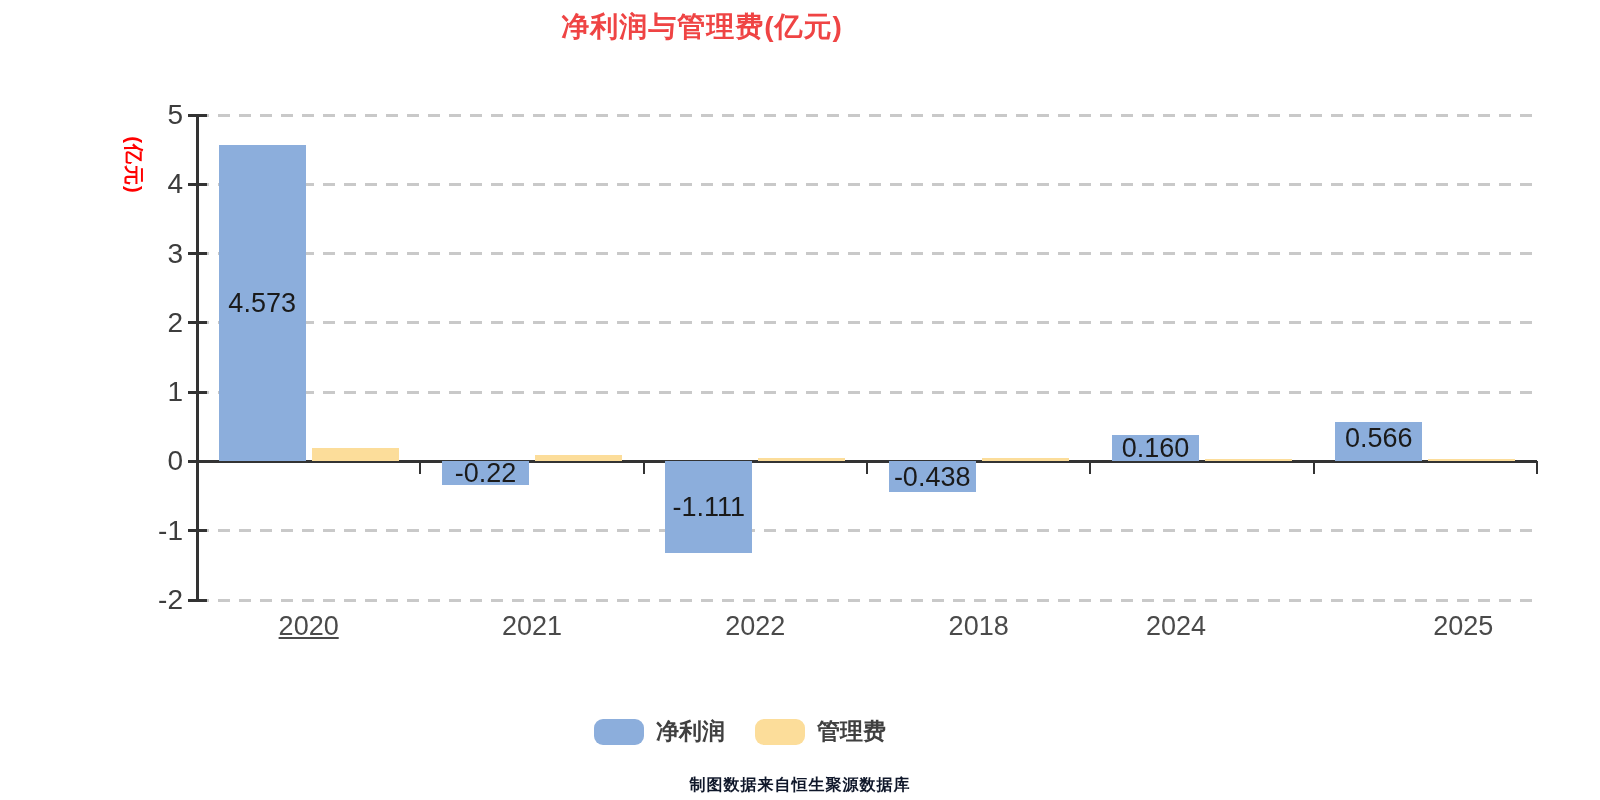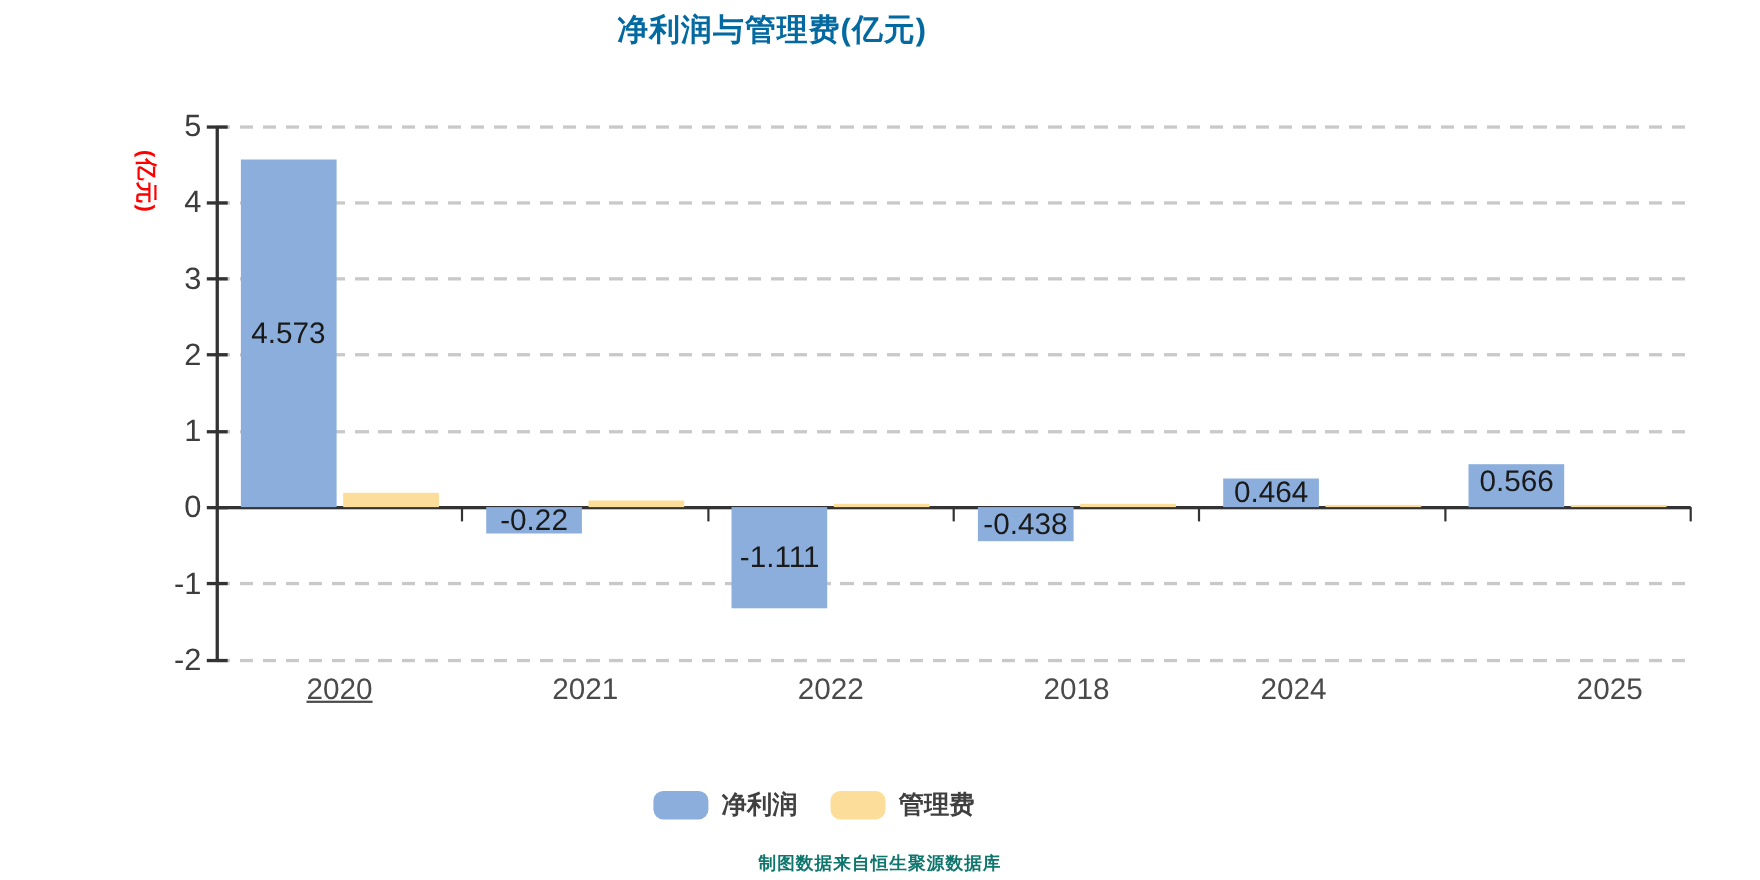--- a/index.html
+++ b/index.html
@@ -2,21 +2,21 @@
 <html><head>
 <meta charset="utf-8">
 <style>
   html,body{margin:0;padding:0;background:#ffffff;}
   #canvas{
     position:relative;width:1600px;height:800px;background:#ffffff;overflow:hidden;
     font-family:"Liberation Sans","DejaVu Sans",sans-serif;
   }
   .chart-title{
     position:absolute;top:8px;left:0;width:1404px;text-align:center;
-    font-size:28px;font-weight:bold;color:#0369a1;letter-spacing:1px;
+    font-size:28px;font-weight:bold;color:#ef4444;letter-spacing:1px;
   }
   .y-unit-label{
     position:absolute;left:133px;top:165px;
     transform:translate(-50%,-50%) rotate(90deg);
     color:#ff0000;font-size:20px;font-weight:bold;white-space:nowrap;letter-spacing:1px;
   }
   #plot{position:absolute;left:197px;top:115px;width:1340px;height:485px;}
   .gridline{
     position:absolute;left:0;width:100%;height:3px;
     background:repeating-linear-gradient(to right,#c9c9c9 0 12px,transparent 12px 21px);
@@ -40,21 +40,21 @@
   }
   .legend{
     position:absolute;top:716px;left:0;width:1480px;
     display:flex;justify-content:center;align-items:center;gap:30px;
   }
   .legend-item{display:flex;align-items:center;gap:12px;}
   .legend-swatch{width:50px;height:26px;border-radius:9px;}
   .legend-label{font-size:23px;font-weight:600;color:#404040;}
   .source-note{
     position:absolute;top:775px;left:0;width:1600px;text-align:center;
-    font-size:16px;font-weight:bold;color:#0f766e;letter-spacing:1px;
+    font-size:16px;font-weight:bold;color:#0f172a;letter-spacing:1px;
   }
 </style>
 </head>
 <body>
 
 <div id="canvas">
 
   <div class="chart-title">净利润与管理费(亿元)</div>
 
   <div class="y-unit-label">(亿元)</div>
@@ -100,21 +100,21 @@
       <div class="bar" style="left: 114.667px; top: 333.264px; width: 87px; height: 13.1643px; background: rgb(252, 221, 154);"></div>
       <div class="bar" style="left: 338px; top: 339.5px; width: 87px; height: 6.92857px; background: rgb(252, 221, 154);"></div>
       <div class="bar" style="left: 561.333px; top: 342.964px; width: 87px; height: 3.46429px; background: rgb(252, 221, 154);"></div>
       <div class="bar" style="left: 784.667px; top: 342.964px; width: 87px; height: 3.46429px; background: rgb(252, 221, 154);"></div>
       <div class="bar" style="left: 1008px; top: 344.35px; width: 87px; height: 2.07857px; background: rgb(252, 221, 154);"></div>
       <div class="bar" style="left: 1231.33px; top: 344.35px; width: 87px; height: 2.07857px; background: rgb(252, 221, 154);"></div>
       <div class="bar-value-label" style="left: 65.1667px; top: 188.007px;">4.573</div>
       <div class="bar-value-label" style="left: 288.5px; top: 358.207px;">-0.22</div>
       <div class="bar-value-label" style="left: 511.833px; top: 392.33px;">-1.111</div>
       <div class="bar-value-label" style="left: 735.167px; top: 361.602px;">-0.438</div>
-      <div class="bar-value-label" style="left: 958.5px; top: 333.438px;">0.464</div>
+      <div class="bar-value-label" style="left: 958.5px; top: 333.438px;">0.160</div>
       <div class="bar-value-label" style="left: 1181.83px; top: 323px;">0.566</div>
       <div class="x-cat-label" style="left: 111.667px; text-decoration: underline;">2020</div>
       <div class="x-cat-label" style="left: 335px;">2021</div>
       <div class="x-cat-label" style="left: 558.333px;">2022</div>
       <div class="x-cat-label" style="left: 781.667px;">2018</div>
       <div class="x-cat-label" style="left: 979px;">2024</div>
       <div class="x-cat-label" style="left: 1228.33px; margin-left: 38px;">2025</div>
     </div>
 
   <div class="legend">

